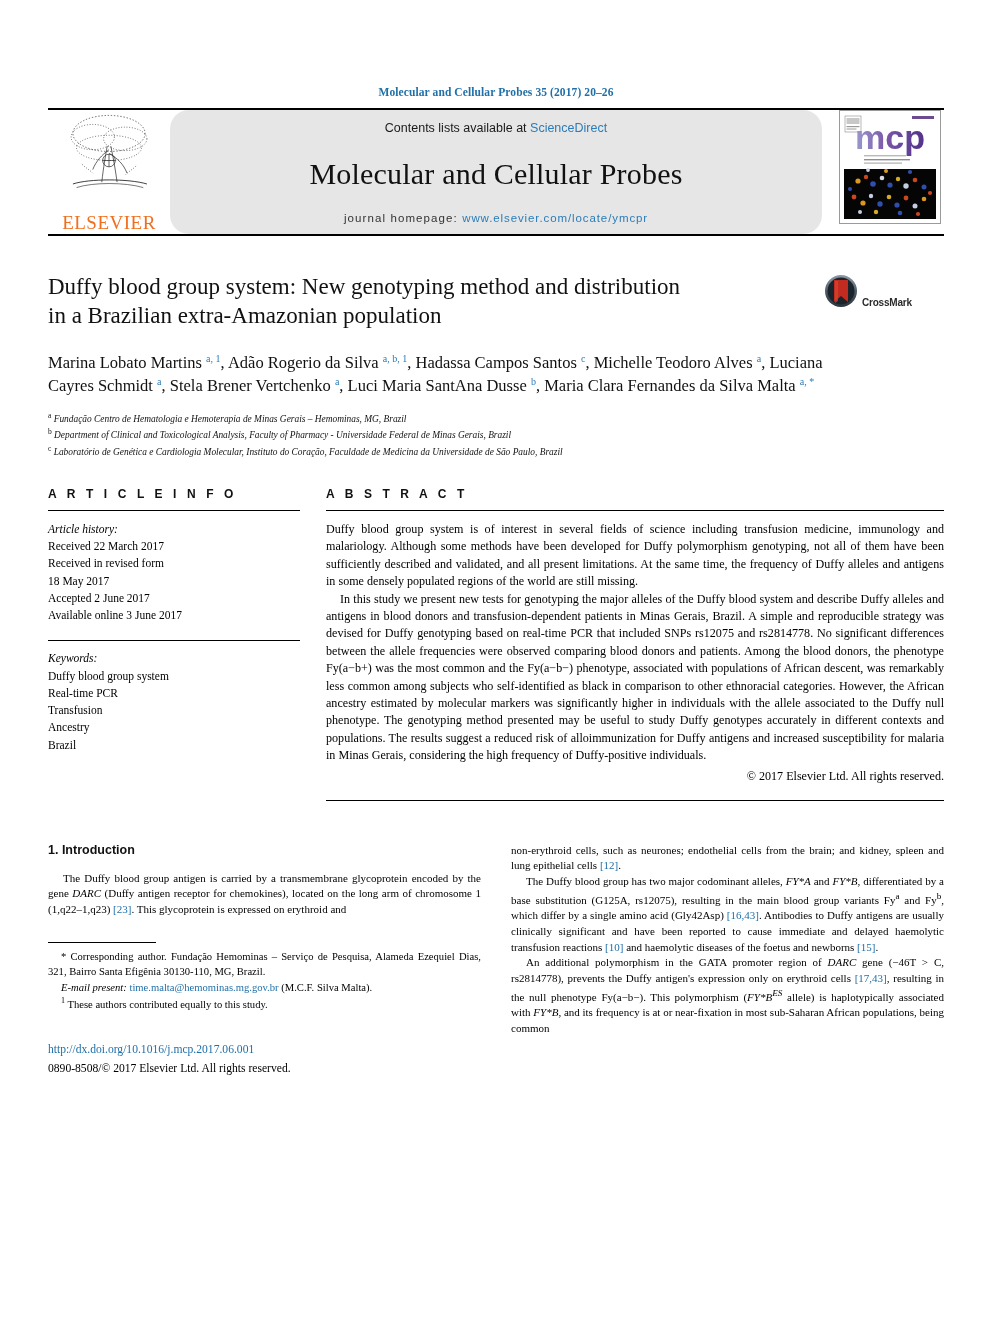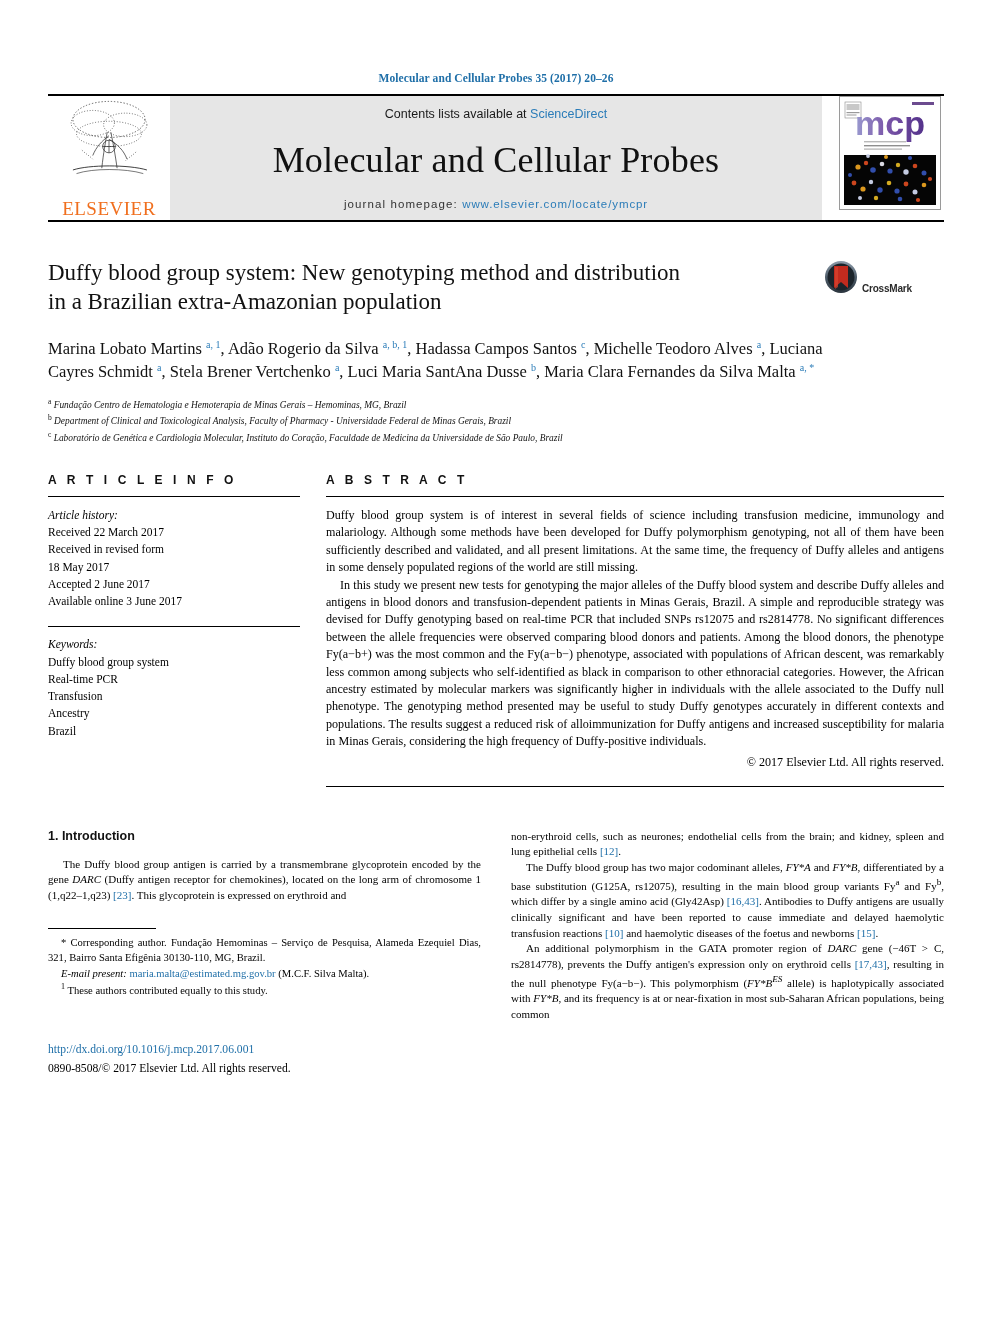--- a/index.html
+++ b/index.html
@@ -13,21 +13,21 @@
     font-family: "Liberation Serif", serif;
     color: #000000;
     position: relative;
     overflow: hidden;
   }
   .page {
     position: relative;
     width: 992px;
     height: 1109px;
     box-sizing: border-box;
-    padding: 0 48px;
+    padding: 14px 48px;
   }
 
   
   .running-head {
     text-align: center;
     color: #1f6fa8;
     font-family: "Liberation Serif", serif;
     font-size: 11.5px;
     font-weight: bold;
     padding-top: 72px;
@@ -67,32 +67,33 @@
   }
   .masthead-center {
     flex: 1 1 auto;
     background: #e6e6e6;
     display: flex;
     flex-direction: column;
     align-items: center;
     justify-content: space-between;
     padding: 11px 0 10px 0;
     box-sizing: border-box;
+    border-radius: 19px;
   }
   .contents-line {
     font-family: "Liberation Sans", sans-serif;
     font-size: 12.5px;
     color: #1a1a1a;
   }
   .contents-line .sd {
     color: #2b7cb8;
   }
   .journal-title {
     font-family: "Liberation Serif", serif;
-    font-size: 36px;
+    font-size: 30px;
     color: #111;
     letter-spacing: 0.2px;
   }
   .homepage-line {
     font-family: "Liberation Sans", sans-serif;
     font-size: 11.5px;
     letter-spacing: 1.1px;
     color: #333;
   }
   .homepage-line .url { color: #2b7cb8; letter-spacing: 0.9px; }
@@ -447,21 +448,21 @@
   <div class="body-cols">
     <div class="bcol">
       <h2 class="body-head">1.  Introduction</h2>
       <p class="body-p">The Duffy blood group antigen is carried by a transmembrane glycoprotein encoded by the gene <span class="ital">DARC</span> (Duffy antigen receptor for chemokines), located on the long arm of chromosome 1 (1,q22–1,q23) <span class="ref">[23]</span>. This glycoprotein is expressed on erythroid and</p>
 
       <div class="footnotes">
         <div class="fn-rule"></div>
         <div class="fn-line fn-indent">* Corresponding author. Fundação Hemominas – Serviço de Pesquisa, Alameda Ezequiel Dias, 321, Bairro Santa Efigênia 30130-110, MG, Brazil.</div>
         <div class="fn-line fn-indent">
           <span class="fn-email-label">E-mail present:</span>
-          <span class="email-link">maria.malta@estimated.mg.gov.br</span>
+          <span class="email-link">time.malta@hemominas.mg.gov.br</span>
           <span>(M.C.F. Silva Malta).</span>
         </div>
         <div class="fn-line fn-indent"><sup>1</sup>  These authors contributed equally to this study.</div>
       </div>
     </div>
 
     <div class="bcol">
       <p class="body-p noindent">non-erythroid cells, such as neurones; endothelial cells from the brain; and kidney, spleen and lung epithelial cells <span class="ref">[12]</span>.</p>
       <p class="body-p">The Duffy blood group has two major codominant alleles, <span class="ital">FY*A</span> and <span class="ital">FY*B</span>, differentiated by a base substitution (G125A, rs12075), resulting in the main blood group variants Fy<sup>a</sup> and Fy<sup>b</sup>, which differ by a single amino acid (Gly42Asp) <span class="ref">[16,43]</span>. Antibodies to Duffy antigens are usually clinically significant and have been reported to cause immediate and delayed haemolytic transfusion reactions <span class="ref">[10]</span> and haemolytic diseases of the foetus and newborns <span class="ref">[15]</span>.</p>
       <p class="body-p">An additional polymorphism in the GATA promoter region of <span class="ital">DARC</span> gene (−46T &gt; C, rs2814778), prevents the Duffy antigen's expression only on erythroid cells <span class="ref">[17,43]</span>, resulting in the null phenotype Fy(a−b−). This polymorphism (<span class="ital">FY*B</span><sup class="ital">ES</sup> allele) is haplotypically associated with <span class="ital">FY*B</span>, and its frequency is at or near-fixation in most sub-Saharan African populations, being common</p>

